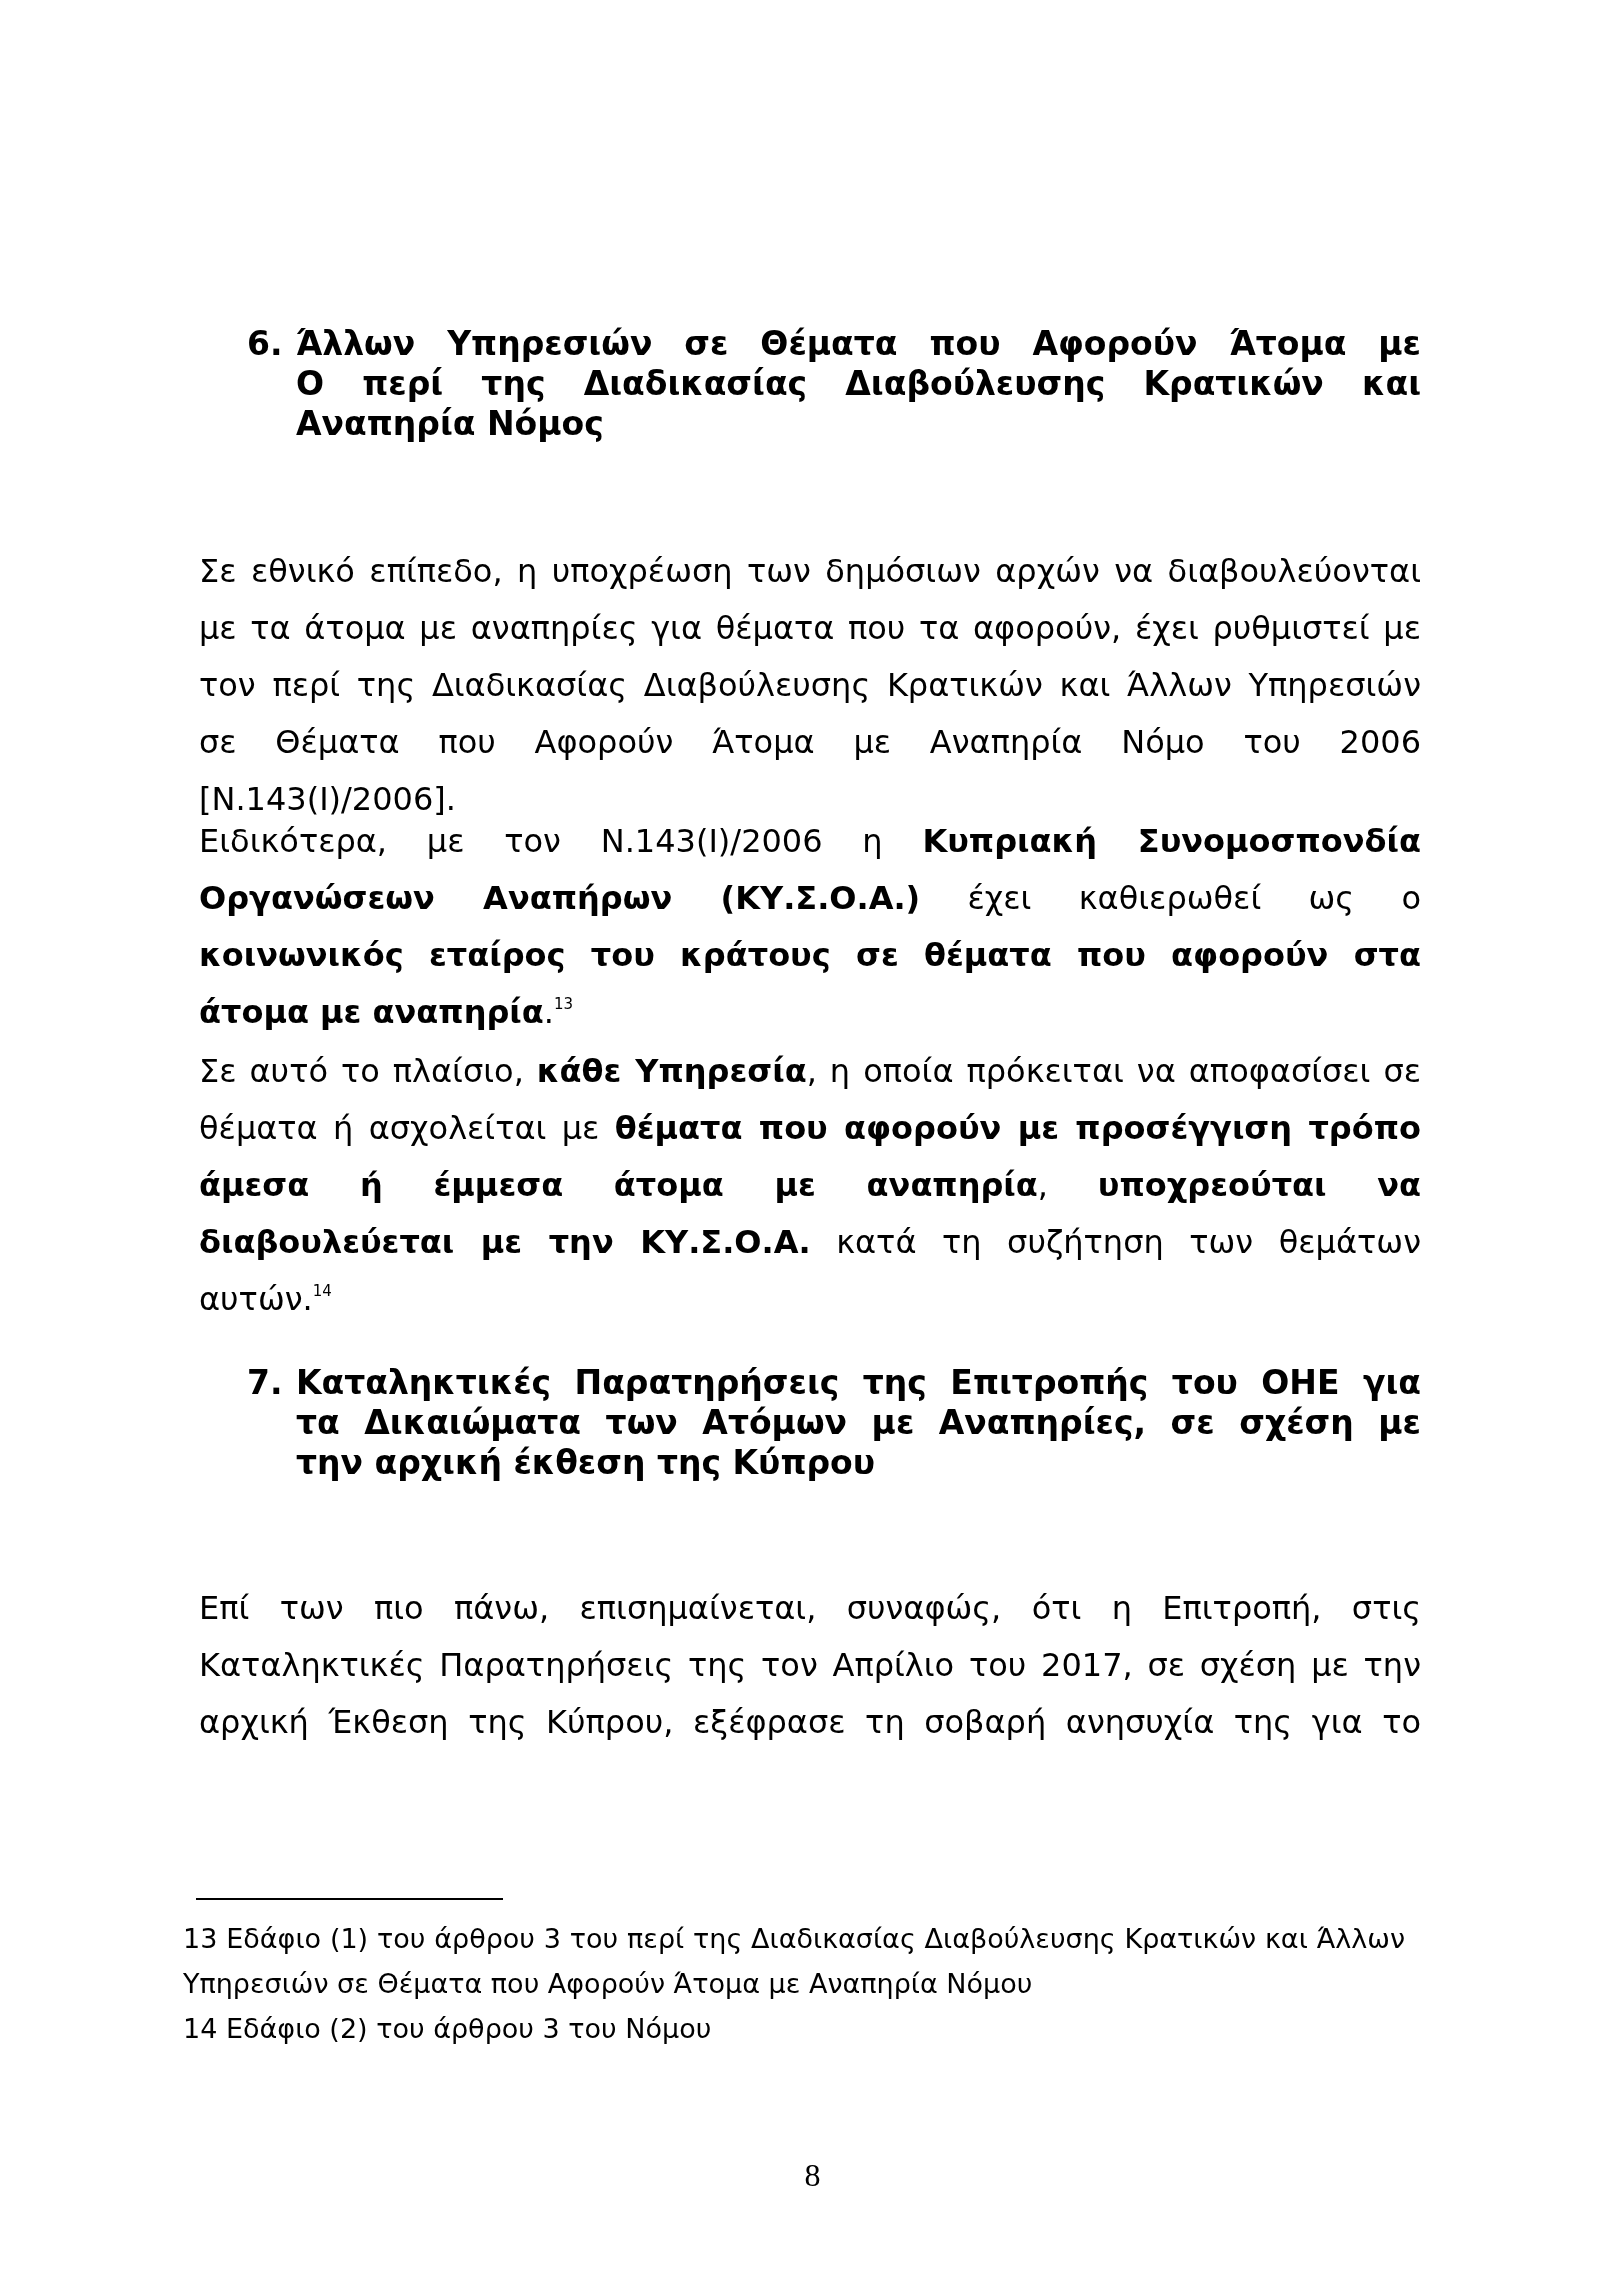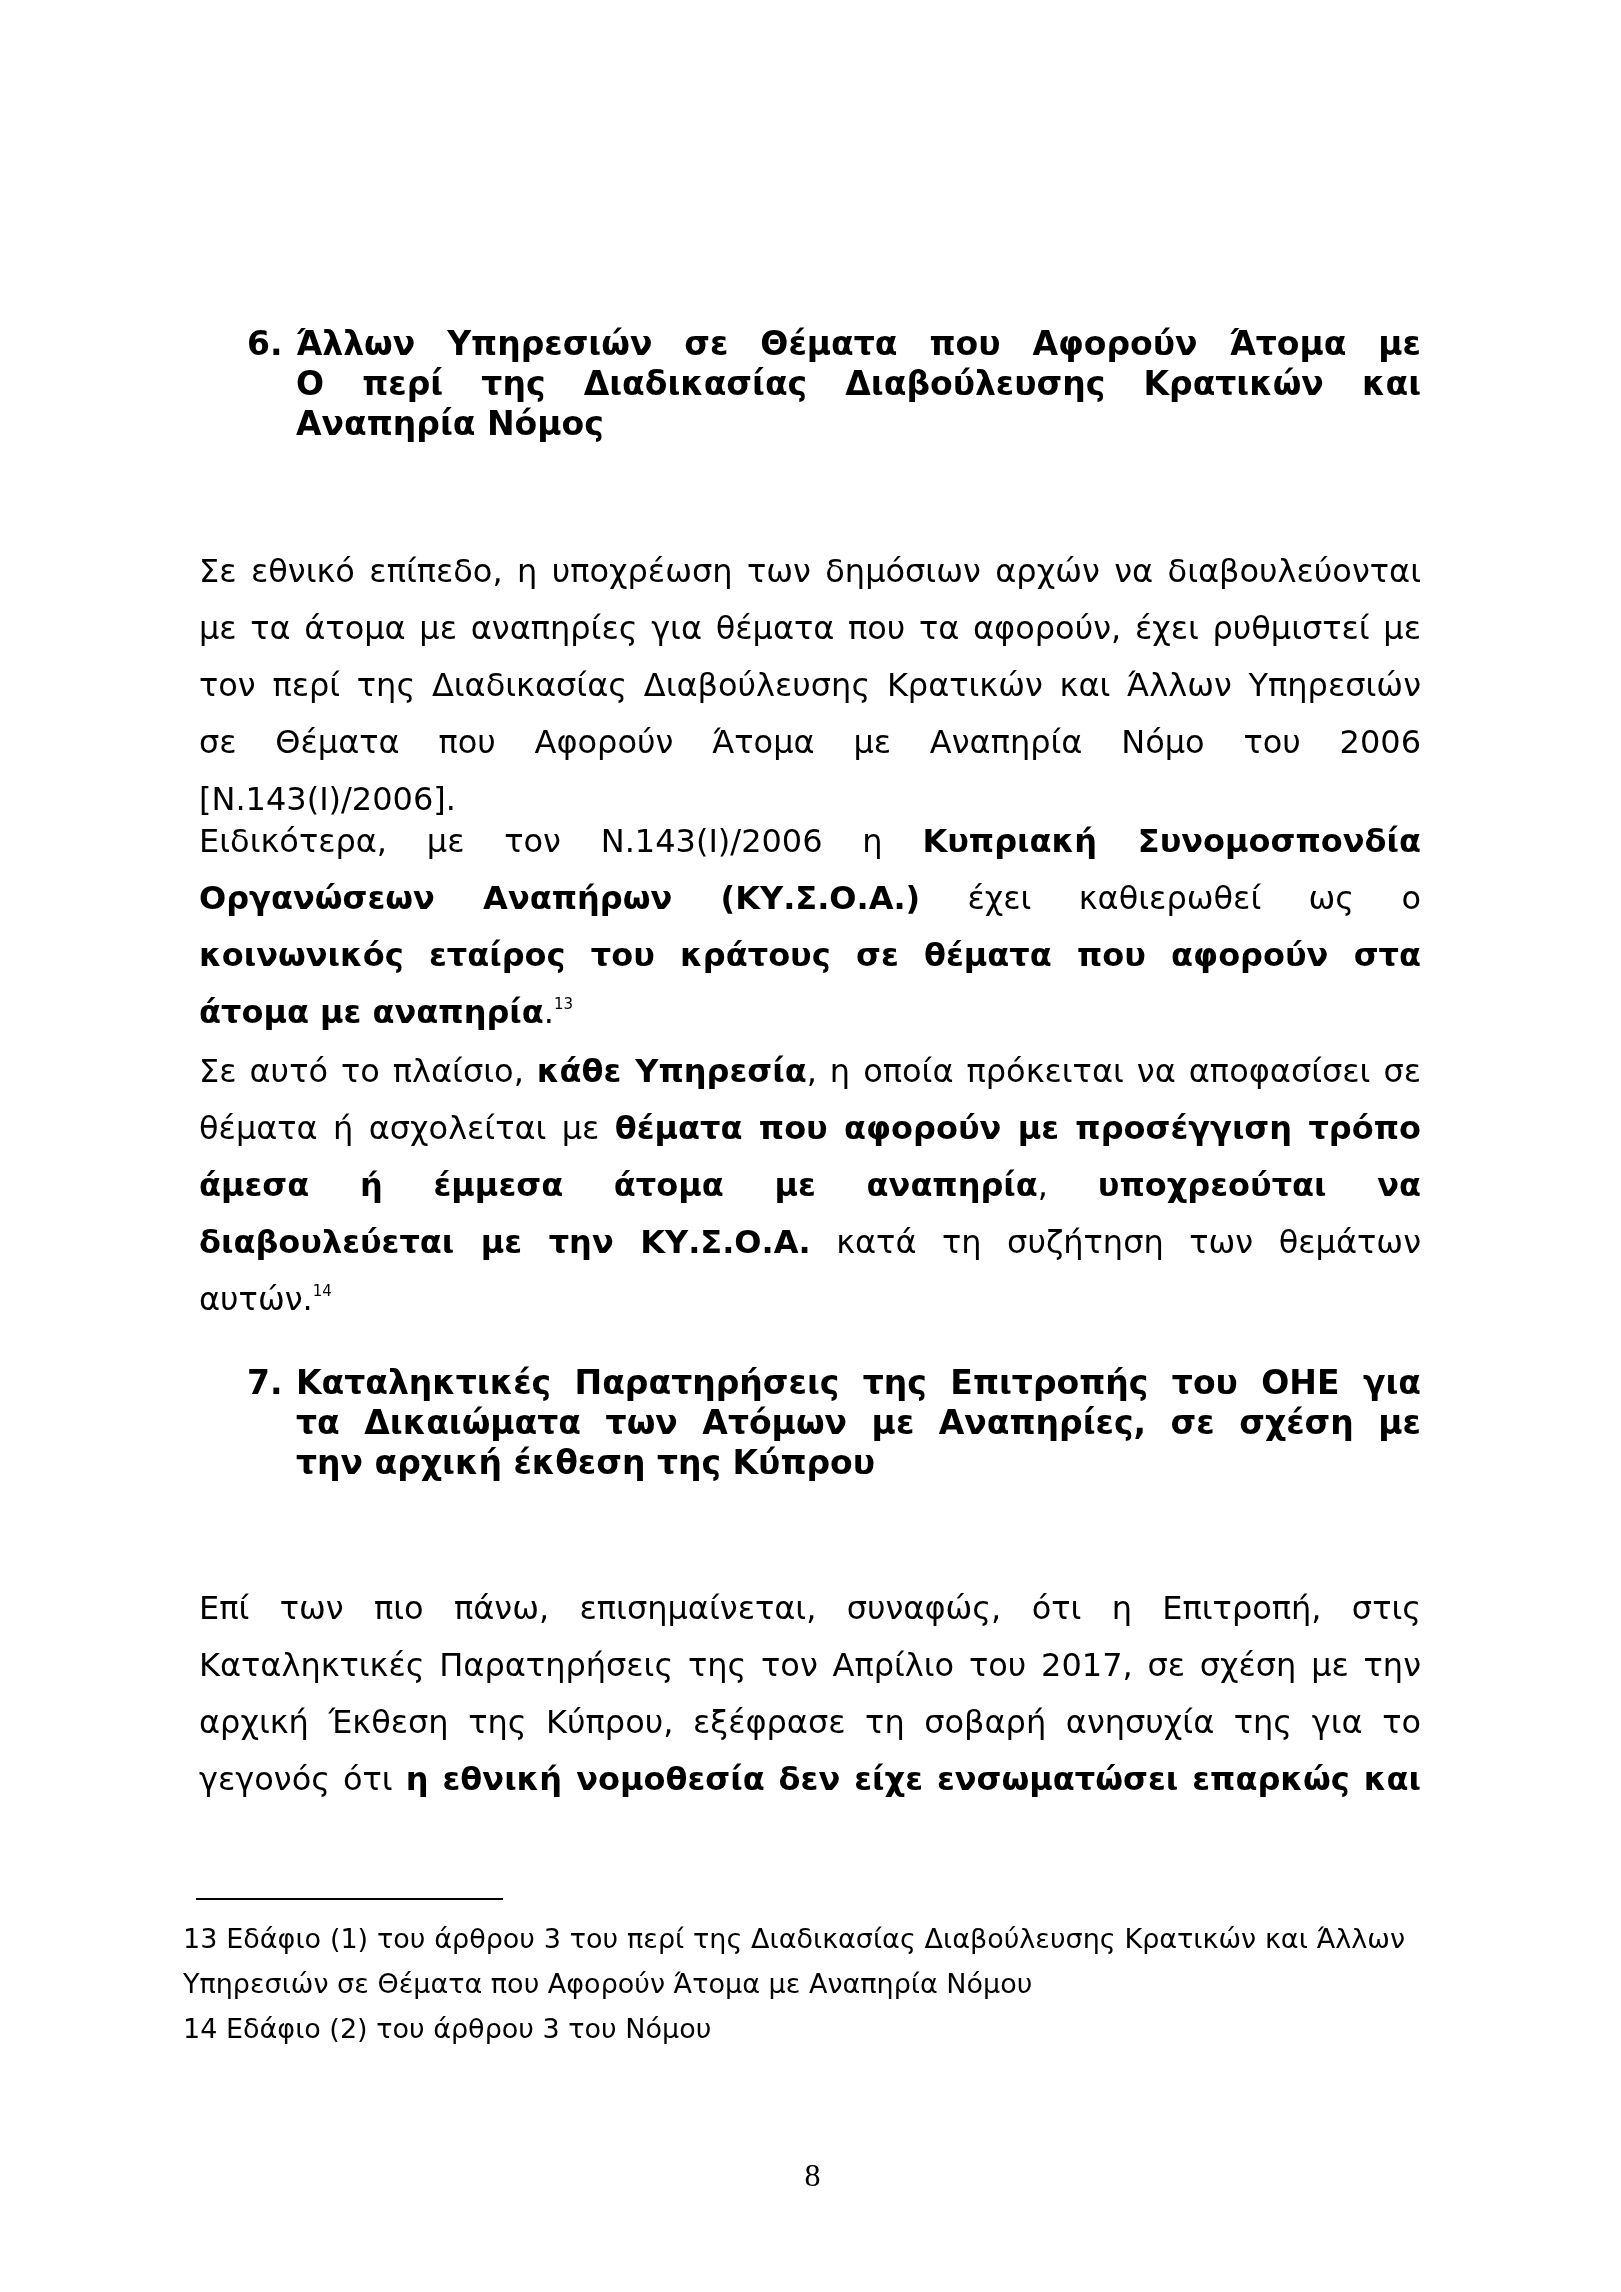--- a/index.html
+++ b/index.html
@@ -68,21 +68,20 @@
       <span class="hline">Καταληκτικές Παρατηρήσεις της Επιτροπής του ΟΗΕ για</span>
       <span class="hline">τα Δικαιώματα των Ατόμων με Αναπηρίες, σε σχέση με</span>
       <span class="hline last">την αρχική έκθεση της Κύπρου</span>
     </div>
   </div>
 
   <div class="para" style="top:1574px;">
     <span class="line">Επί των πιο πάνω, επισημαίνεται, συναφώς, ότι η Επιτροπή, στις</span>
     <span class="line">Καταληκτικές Παρατηρήσεις της τον Απρίλιο του 2017, σε σχέση με την</span>
     <span class="line">αρχική Έκθεση της Κύπρου, εξέφρασε τη σοβαρή ανησυχία της για το</span>
-    <span class="line"><span>γεγονός ότι </span><span class="b">η εθνική νομοθεσία δεν είχε ενσωματώσει επαρκώς και</span></span>
   </div>
 
   <div class="fn-rule"></div>
 
   <div class="footnotes">
     <span class="line">13 Εδάφιο (1) του άρθρου 3 του περί της Διαδικασίας Διαβούλευσης Κρατικών και Άλλων</span>
     <span class="line last">Υπηρεσιών σε Θέματα που Αφορούν Άτομα με Αναπηρία Νόμου</span>
     <span class="line last">14 Εδάφιο (2) του άρθρου 3 του Νόμου</span>
   </div>
 

